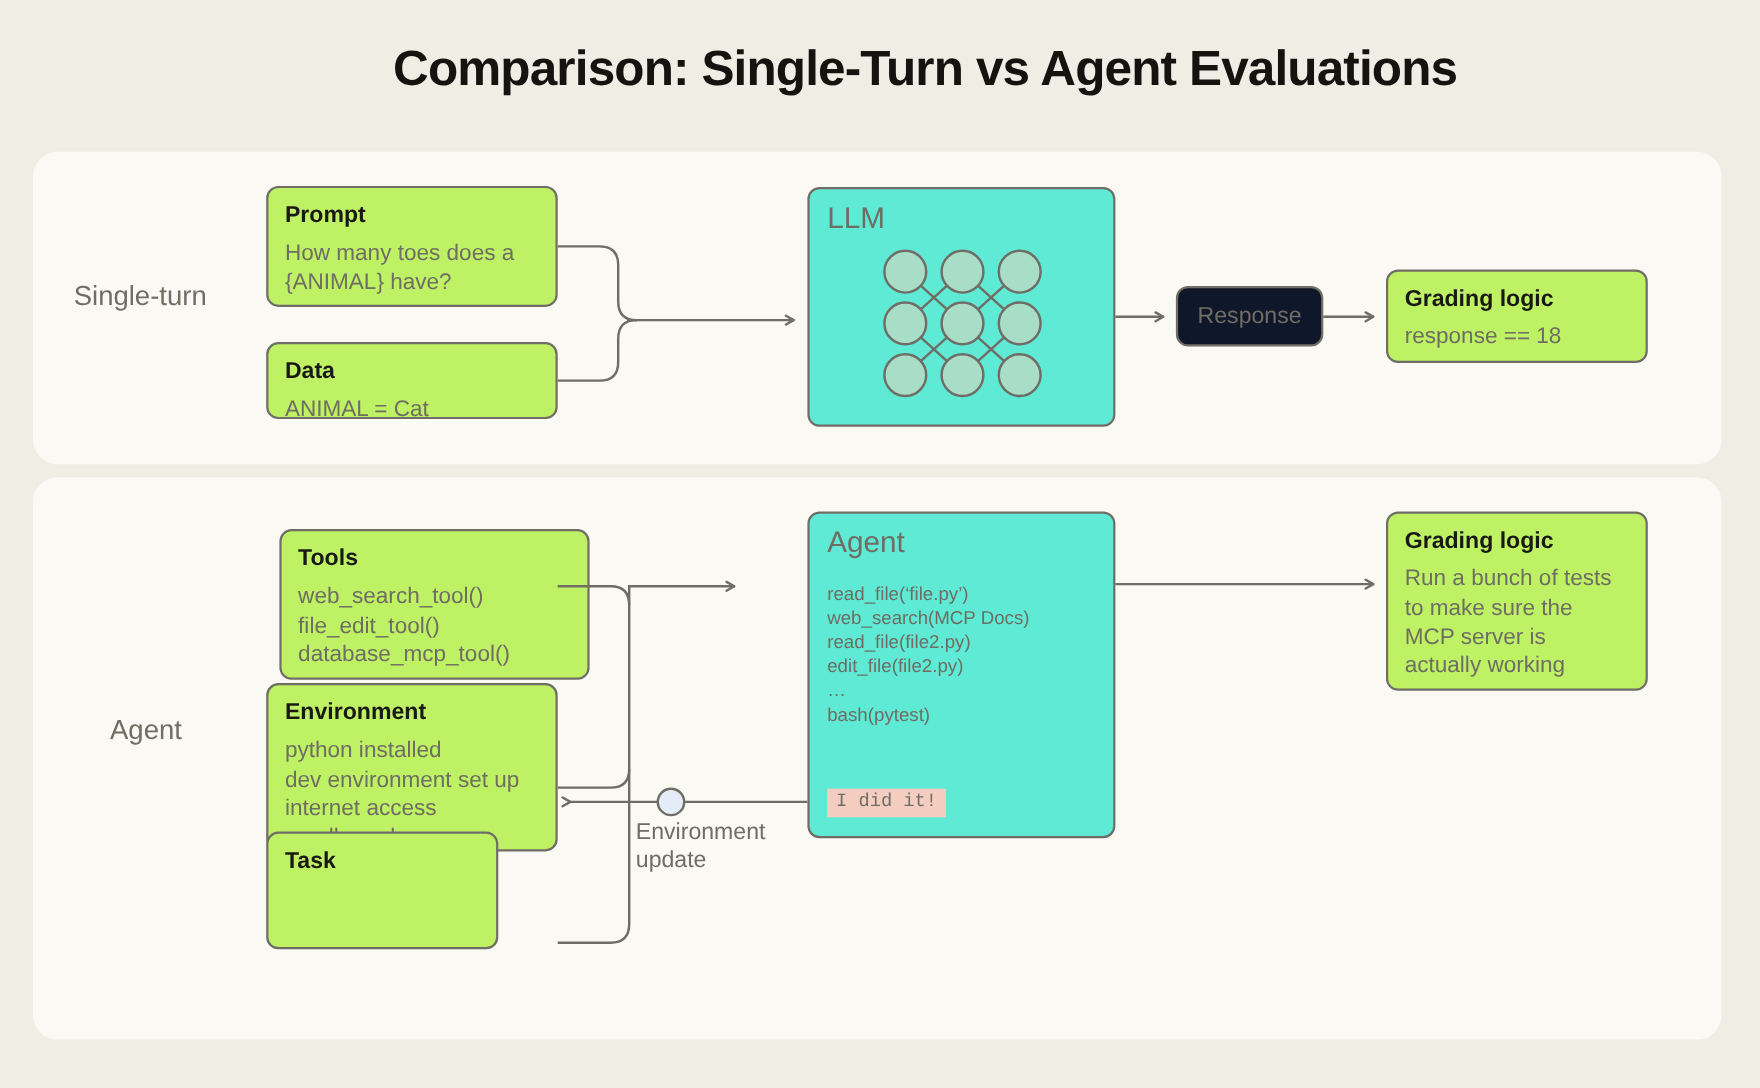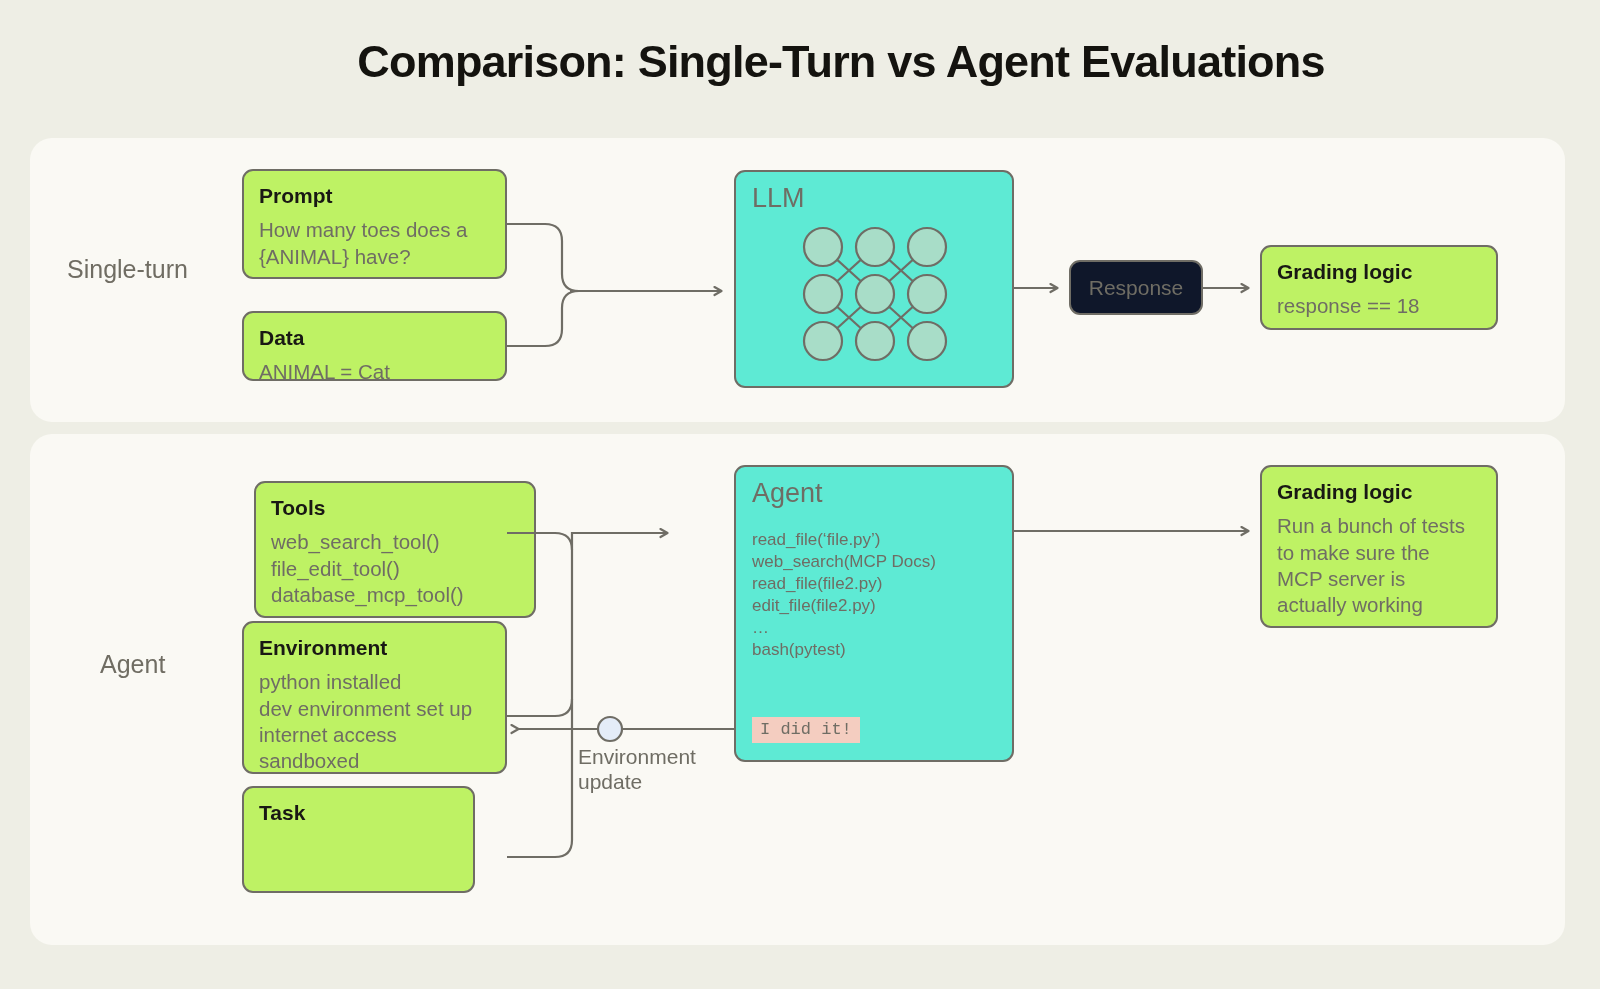--- a/index.html
+++ b/index.html
@@ -87,21 +87,21 @@
     border: 2.2px solid #6f6d65;
     border-radius: 11px;
     display: flex; align-items: center; justify-content: center;
     font-size: 21px; font-weight: 500; color: #6f6d64; text-align: center;
   }
   #card-grading-single { left: 1260px; top: 245px; width: 238px; height: 85px; }
 
   
   #card-tools       { left: 254px; top: 465px; width: 282px; height: 137px; margin-top: 16px; }
   #card-environment { left: 242px; top: 621px; width: 265px; height: 153px; }
-  #card-task        { left: 242px; top: 786px; width: 233px; height: 107px; }
+  #card-task        { left: 242px; top: 756px; width: 211px; height: 107px; }
   #card-grading-agent { left: 1260px; top: 465px; width: 238px; height: 163px; }
 
   
   .mint-box {
     position: absolute;
     box-sizing: border-box;
     background: #5eead4;
     border: 2.2px solid #6f6d65;
     border-radius: 11px;
   }

